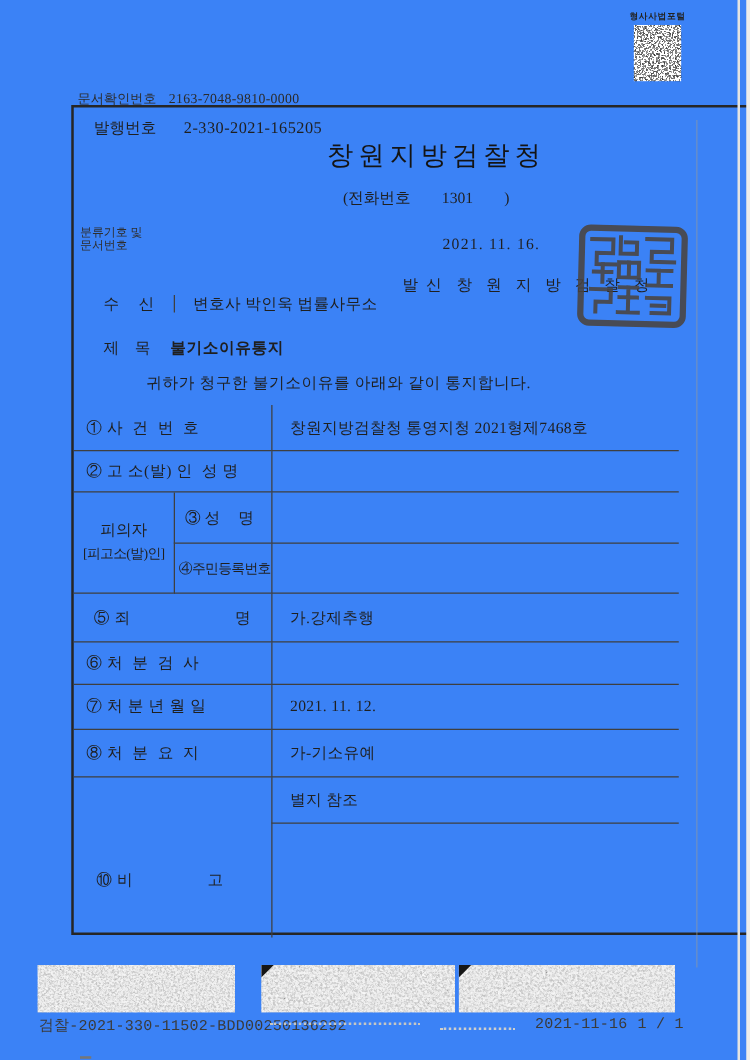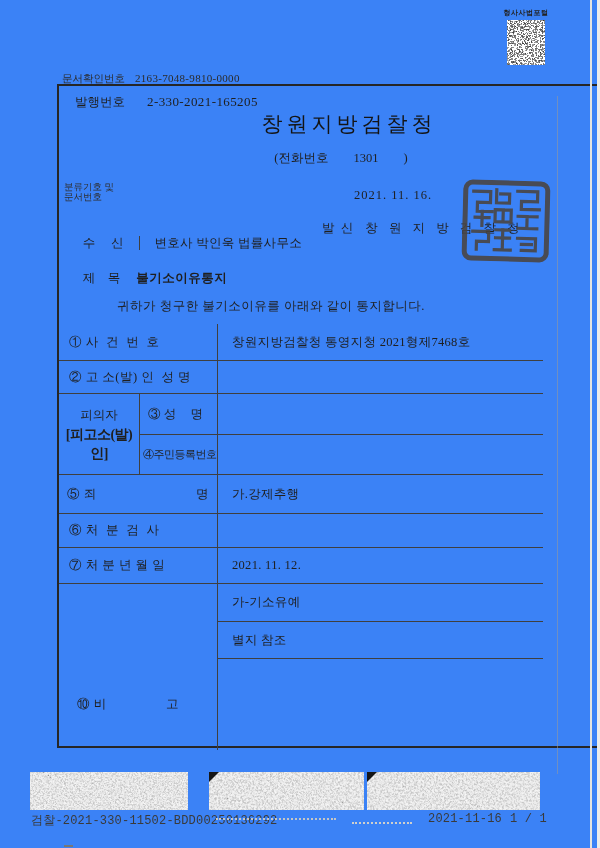--- a/index.html
+++ b/index.html
@@ -54,24 +54,24 @@
     grid-template-columns:80px 78px 1fr;
     grid-template-rows:37px 33px 41px 40px 39px 34px 36px 38px 37px 91px;
   }
   .c { display:flex; align-items:center; font-size:12.5px; border-bottom:1px solid #3f3f3f; }
   .c.last { border-bottom:none; }
   .lbl { grid-column:1 / 3; padding-left:10px; white-space:pre; letter-spacing:0.5px; }
   .val { grid-column:3 / 4; border-left:1px solid #3f3f3f; padding-left:14px; letter-spacing:0.3px; }
   .sub { grid-column:2 / 3; border-left:1px solid #3f3f3f; }
   .just { justify-content:space-between; }
   .suspect { grid-column:1 / 2; grid-row:3 / 5; flex-direction:column; justify-content:center; text-align:center; line-height:19px; }
-  .suspect .l2 { font-size:14px; letter-spacing:-0.5px;font-weight:bold; }
+  .suspect .l2 { font-size:11px; letter-spacing:-0.5px; }
   .sub3 { padding:0 14px 0 8px; }
   .sub4 { padding-left:3px; font-size:11px; letter-spacing:-0.5px; }
-  .r5 { padding:0 8px; }
+  .r5 { padding:0 16px; }
   .r10 { padding:0 38px 0 18px; }
 
   
   .stamp { position:absolute; left:462px; top:180px; width:88px; height:82px; transform:rotate(1.5deg); opacity:.88; }
 
   
   .bc { position:absolute; top:772px; height:38px; }
   .bc1 { left:30px; width:158px; }
   .bc2 { left:209px; width:155px; }
   .bc3 { left:367px; width:173px; }
@@ -161,20 +161,21 @@
         <span>⑤ 죄</span><span>명</span>
       </div>
       <div class="c val" style="grid-row:5">가.강제추행</div>
 
       <div class="c lbl" style="grid-row:6">⑥ 처  분  검  사</div>
       <div class="c val" style="grid-row:6"></div>
 
       <div class="c lbl" style="grid-row:7">⑦ 처 분 년 월 일</div>
       <div class="c val" style="grid-row:7">2021. 11. 12.</div>
 
+      <div class="c lbl" style="grid-row:8">⑧ 처  분  요  지</div>
       <div class="c val" style="grid-row:8">가-기소유예</div>
 
       <div class="c val" style="grid-row:9">별지 참조</div>
 
       <div class="c lbl just r10 last" style="grid-row:10">
         <span>⑩ 비</span><span>고</span>
       </div>
       <div class="c val last" style="grid-row:10"></div>
     </div>
   </div>

